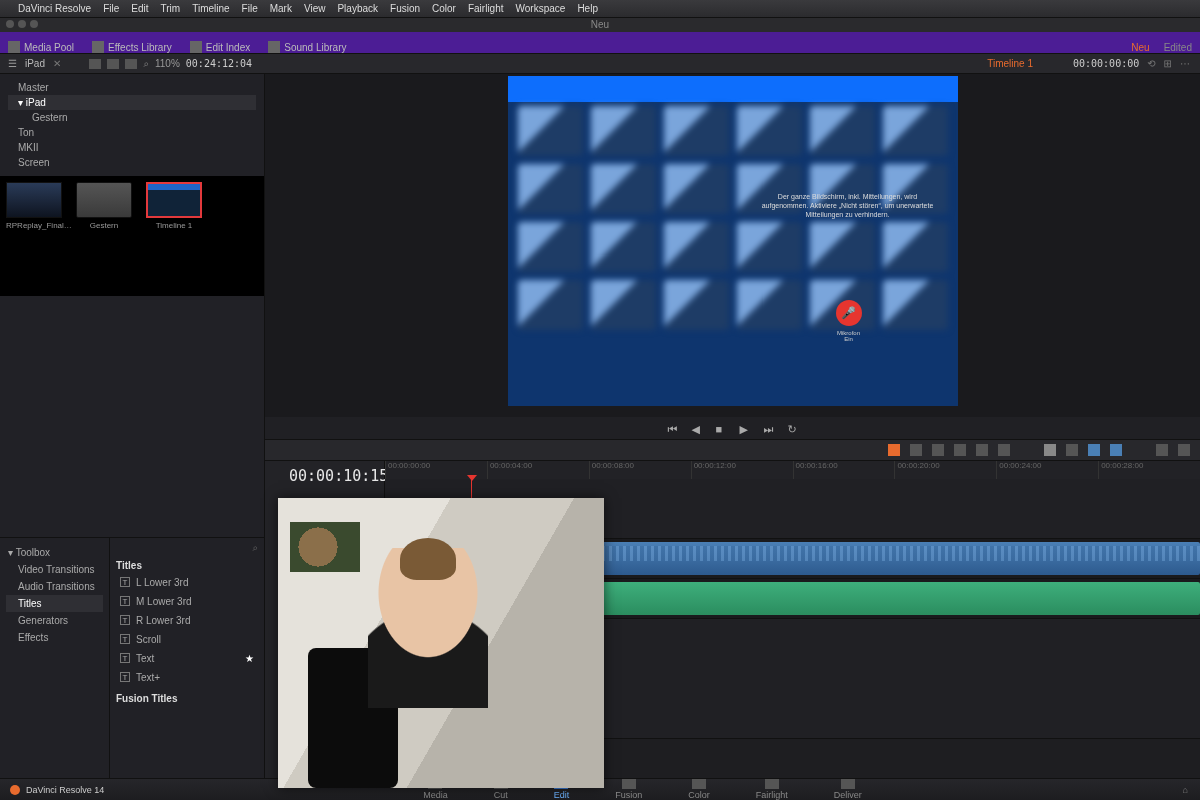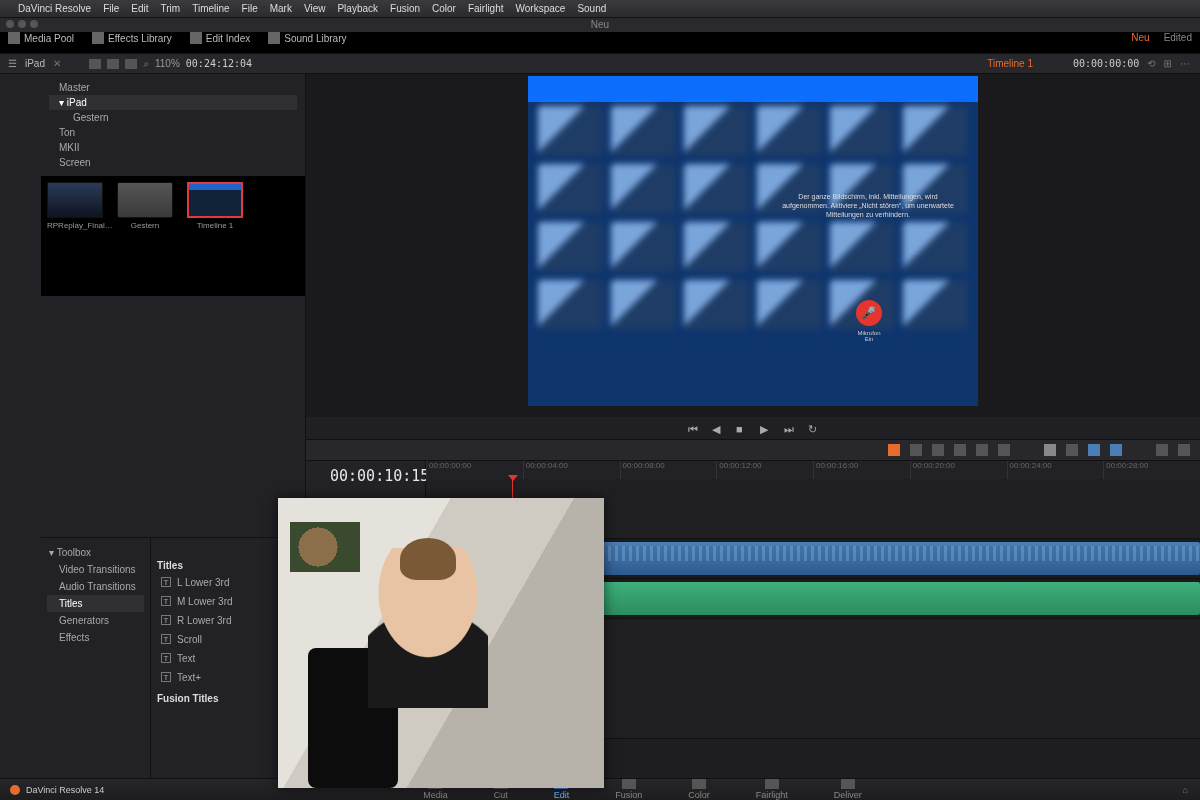--- a/index.html
+++ b/index.html
@@ -8,39 +8,39 @@
 
 .menubar { height: 18px; background: linear-gradient(#3a3a3d,#2b2b2e); display: flex; align-items: center; padding: 0 6px; font-size: 10px; color: #ddd; gap: 12px; border-bottom: 1px solid #111; }
 .apple { font-size: 12px; }
 .menubar span { cursor: default; }
 
 .titlebar { height: 14px; background: #2a2a2d; text-align: center; font-size: 10px; color: #888; line-height: 14px; position: relative; }
 .traffic { position: absolute; left: 6px; top: 2px; display: flex; gap: 4px; }
 .traffic i { width: 8px; height: 8px; border-radius: 50%; background: #555; display: inline-block; }
 
 
-.toolbar { height: 22px; background: #000000; border-bottom: 1px solid #111; display: flex; align-items: flex-start; padding: 0 8px; gap: 18px; font-size: 10px; color: #bbb; }
+.toolbar { height: 22px; background: #4c1d95; border-bottom: 1px solid #111; display: flex; align-items: flex-end; padding: 0 8px; gap: 18px; font-size: 10px; color: #bbb; }
 .toolbar .item { display: flex; align-items: center; gap: 4px; }
 .toolbar .ico { width: 12px; height: 12px; background: #666; display: inline-block; }
 .toolbar .right { margin-left: auto; display: flex; gap: 14px; align-items: center; }
 .toolbar .tab { color: #888; }
 .toolbar .tab.active { color: #e86b2e; }
 
 
 .secbar { height: 20px; background: #28282c; border-bottom: 1px solid #111; display: flex; align-items: center; font-size: 10px; color: #999; }
 .secbar .left { display: flex; align-items: center; gap: 8px; padding: 0 8px; }
 .secbar .crumb { color: #bbb; }
 .secbar .viewopts { display: flex; gap: 6px; align-items: center; margin-left: 20px; }
 .secbar .viewopts i { width: 12px; height: 10px; background: #555; display: inline-block; }
 .secbar .mid { margin-left: auto; color: #e86b2e; padding-right: 40px; }
 .secbar .far { padding-right: 10px; display:flex; gap:8px; align-items:center; }
 .secbar .tc { font-family: monospace; color: #ccc; }
 
 
-.main { display: flex; height: calc(100% - 18px - 14px - 22px - 20px - 22px); margin-left: 41px; }
+.main { display: flex; height: calc(100% - 18px - 14px - 22px - 20px - 22px); }
 .leftcol { width: 265px; background: #212126; display: flex; flex-direction: column; border-right: 1px solid #111; }
 .rightcol { flex: 1; display: flex; flex-direction: column; background: #1c1c1f; }
 
 
 .tree { padding: 6px 8px; font-size: 10px; color: #aaa; }
 .tree .node { padding: 2px 0 2px 10px; }
 .tree .node.sel { background: #2f2f34; color: #fff; }
 .tree .node.child { padding-left: 24px; }
 
 
@@ -138,21 +138,21 @@
   <span>Trim</span>
   <span>Timeline</span>
   <span>File</span>
   <span>Mark</span>
   <span>View</span>
   <span>Playback</span>
   <span>Fusion</span>
   <span>Color</span>
   <span>Fairlight</span>
   <span>Workspace</span>
-  <span>Sound</span>
+  <span>Help</span>
 </div>
 
 <div class="titlebar">
   <div class="traffic">
       <i></i>
       <i></i>
       <i></i>
     </div>
   <span>Neu</span>
 </div>

